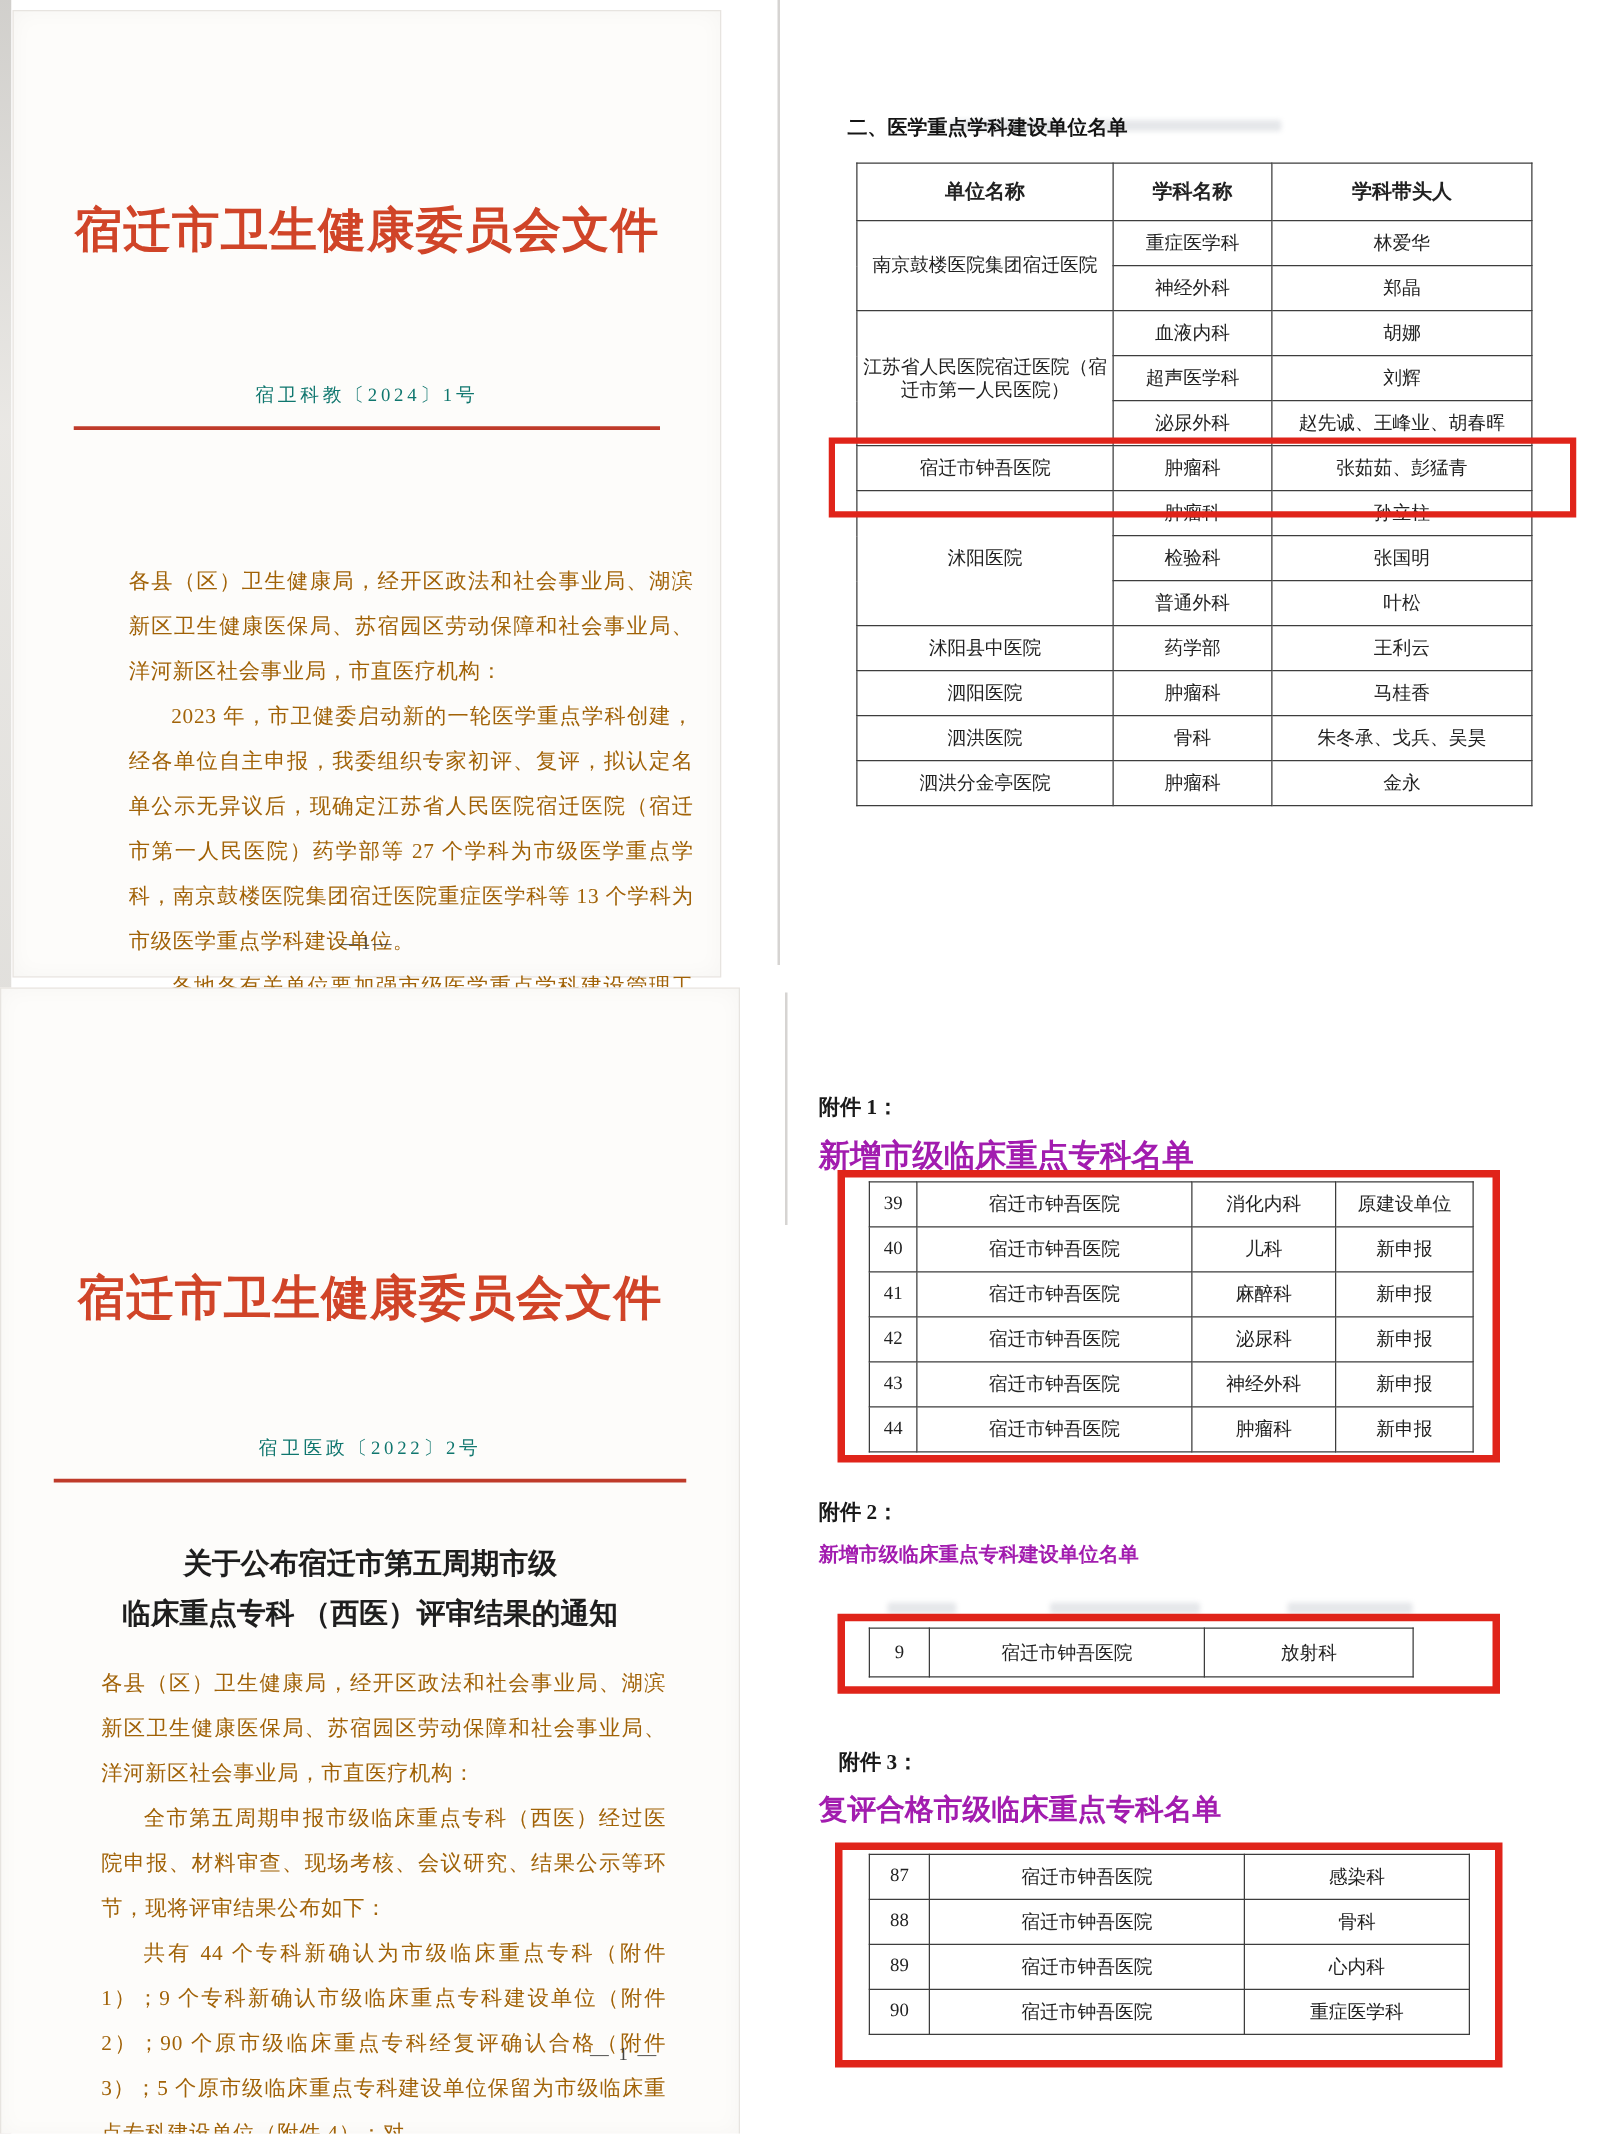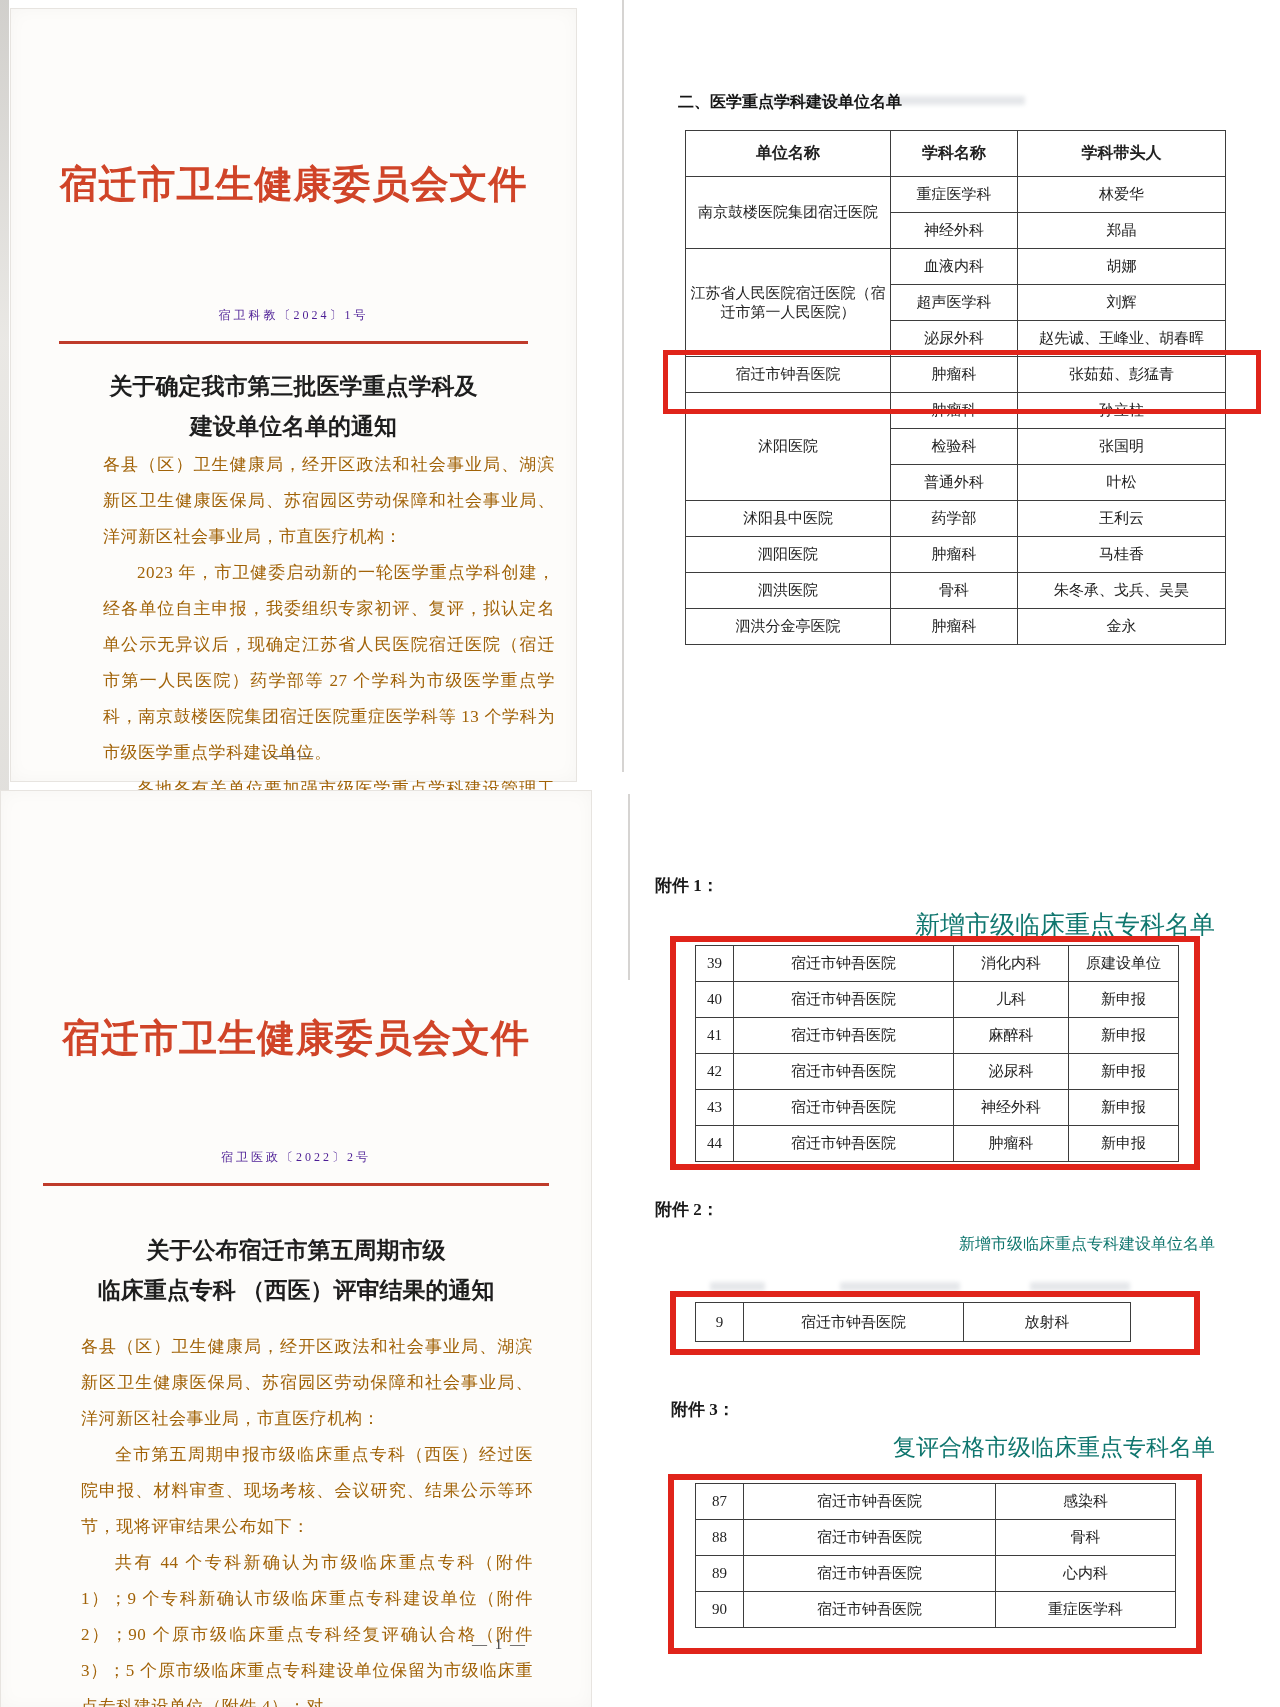--- a/index.html
+++ b/index.html
@@ -7,58 +7,54 @@
           font-family:"Liberation Serif","DejaVu Serif",serif;color:#262626;}
   
   .edge-strip{position:absolute;left:0;top:0;width:9px;height:100%;
               background:linear-gradient(180deg,#c9c7c3,#e6e4e0 20%,#d9d7d3 55%,#cfcdc9);opacity:.85;}
   .vline{position:absolute;width:0;border-left:2px solid #d6d4d2;}
   
   .page{position:absolute;background:#fdfcfa;}
   .page.bordered{border:1px solid #e7e4e0;box-shadow:inset 0 0 18px rgba(0,0,0,0.03);}
   .banner{position:absolute;left:0;right:0;text-align:center;font-weight:bold;
           font-size:38px;letter-spacing:1px;color:var(--banner-red,#d04428);white-space:nowrap;}
-  .docno{position:absolute;left:0;right:0;text-align:center;font-size:12px;letter-spacing:3px;color:#4c1d95;}
+  .docno{position:absolute;left:0;right:0;text-align:center;font-size:15px;letter-spacing:3px;color:#0f766e;}
   .redline{position:absolute;height:3px;background:var(--rule-red,#bf3b2a);}
   .doc-title{position:absolute;left:0;right:0;text-align:center;font-weight:bold;
              font-size:23px;line-height:1.75;color:#1e1e1e;}
   .bodytext{position:absolute;font-size:17px;line-height:2.12;letter-spacing:.6px;
             text-align:justify;color:#a16207;}
   .bodytext p{margin:0;}
   .bodytext p.indent{text-indent:2em;}
   .pageno{position:absolute;font-size:15px;color:#444;letter-spacing:2px;}
   
   table{border-collapse:collapse;table-layout:fixed;}
   td,th{border:1px solid #3d3d3d;text-align:center;vertical-align:middle;
         font-size:15px;padding:2px 4px;color:#222;}
   th{font-weight:bold;font-size:16px;}
   .sec-title{position:absolute;font-weight:bold;color:#151515;white-space:nowrap;}
   .att-label{position:absolute;font-weight:bold;font-size:17px;color:#1a1a1a;}
-  .att-title{position:absolute;left:45px;width:560px;text-align:right;font-weight:normal;color:#0f766e;}
+  .att-title{position:absolute;left:45px;width:560px;text-align:left;font-weight:bold;color:#a21caf;}
   
   .hl{position:absolute;border:6px solid var(--box-red,#e0241a);background:transparent;}
   .hl.thin{border-width:5px;}
   
   .ghost{position:absolute;background:#8a93a0;opacity:.22;filter:blur(2px);border-radius:2px;height:9px;}
 </style>
 </head>
 <body>
 
 <div id="canvas">
 
   <div class="edge-strip"></div>
 
   <div class="page bordered" style="left:10px;top:8px;width:565px;height:772px;">
     <div class="banner" style="top:150px;">宿迁市卫生健康委员会文件</div>
     <div class="docno" style="top:298px;">宿卫科教〔2024〕1号</div>
     <div class="redline" style="left:48px;right:48px;top:332px;"></div>
-    <div class="doc-title" style="top:358px;">
-      <div>关于确定我市第三批医学重点学科及</div>
-      <div>建设单位名单的通知</div>
-    </div>
     <div class="bodytext" style="left:92px;top:438px;width:452px;">
       <p>各县（区）卫生健康局，经开区政法和社会事业局、湖滨新区卫生健康医保局、苏宿园区劳动保障和社会事业局、洋河新区社会事业局，市直医疗机构：</p>
       <p class="indent">2023 年，市卫健委启动新的一轮医学重点学科创建，经各单位自主申报，我委组织专家初评、复评，拟认定名单公示无异议后，现确定江苏省人民医院宿迁医院（宿迁市第一人民医院）药学部等 27 个学科为市级医学重点学科，南京鼓楼医院集团宿迁医院重症医学科等 13 个学科为市级医学重点学科建设单位。</p>
       <p class="indent">各地各有关单位要加强市级医学重点学科建设管理工作，科学制定发展规划和管理制度，进一步明确重点学科培养目标，着力强化人才队伍建设，不断完善设施设备配置，确保重点学科建</p>
     </div>
     <div class="pageno" style="left:0;right:0;top:738px;text-align:center;">—1—</div>
   </div>
 
   <div class="page" style="left:610px;top:0;width:670px;height:786px;background:#ffffff;">
     <div class="vline" style="left:12px;top:0;height:772px;"></div>

